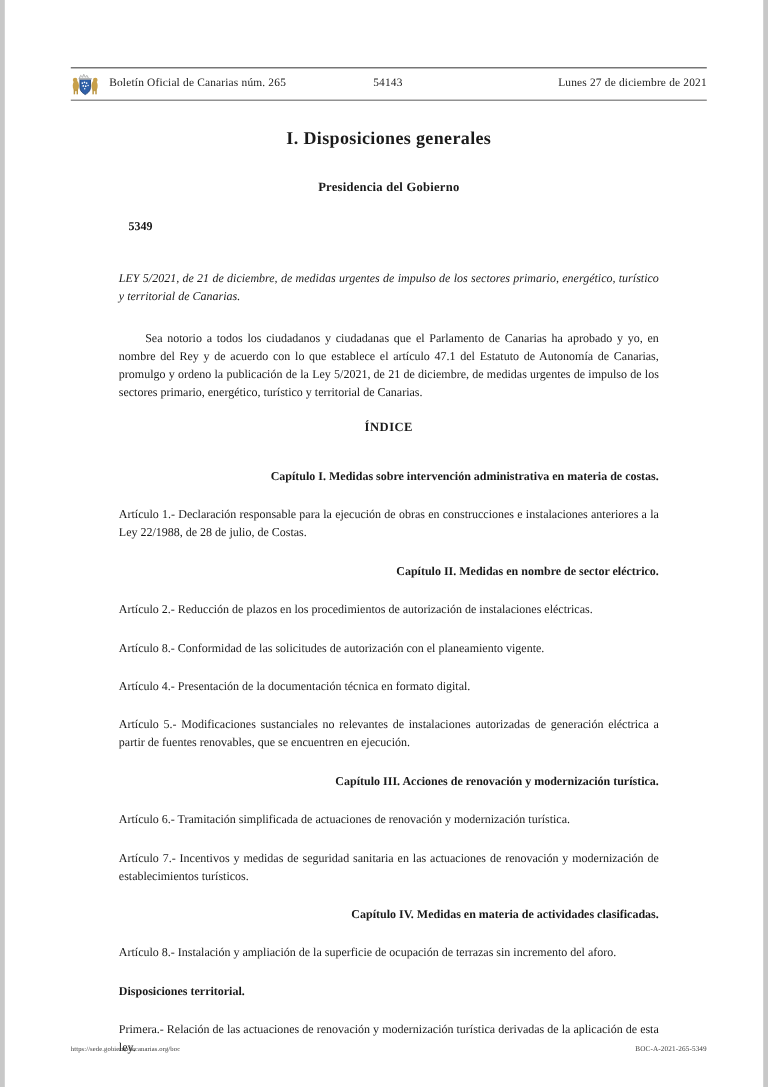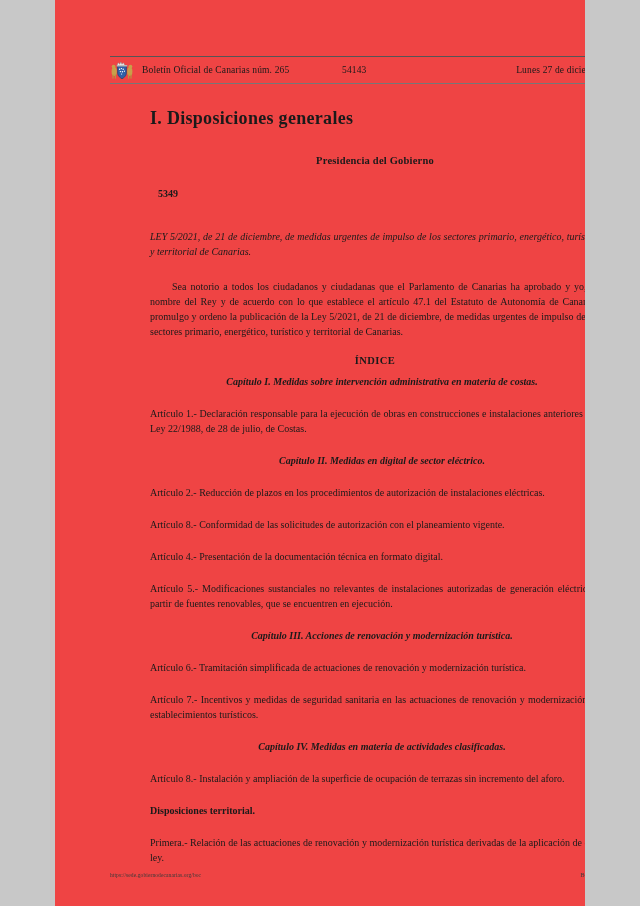--- a/index.html
+++ b/index.html
@@ -2,23 +2,23 @@
 <html><head>
 <meta charset="utf-8">
 <style>
   html, body {
     margin: 0;
     padding: 0;
     background: #c8c8c8;
   }
   .page {
     position: relative;
-    width: 530px;
+    width: 632px;
     height: 906px;
-    background: #ef4444;
+    background: #ffffff;
     margin: 0 auto;
     overflow: hidden;
     font-family: "Liberation Serif", "DejaVu Serif", serif;
     color: #1a1a1a;
   }
 
   
   .header-wrap {
     position: absolute;
     left: 55px;
@@ -44,42 +44,42 @@
     position: relative;
     margin-right: 8px;
   }
   .header-title {
     font-size: 9.5px;
     letter-spacing: .15px;
     white-space: nowrap;
   }
   .header-page {
     position: absolute;
-    left: 232px;
+    left: 252px;
     font-size: 9.5px;
     letter-spacing: .15px;
   }
   .header-date {
     position: absolute;
     right: 0;
     font-size: 9.5px;
     letter-spacing: .15px;
     white-space: nowrap;
   }
 
   
   .content {
     position: absolute;
     left: 95px;
     top: 108px;
     width: 450px;
   }
   .doc-title {
-    text-align: left;
-    font-size: 18px;
+    text-align: center;
+    font-size: 15px;
     font-weight: bold;
     letter-spacing: .3px;
     margin: 0 0 26px 0;
   }
   .doc-subtitle {
     text-align: center;
     font-size: 10.5px;
     font-weight: bold;
     letter-spacing: .2px;
     margin: 0 0 22px 0;
@@ -108,29 +108,28 @@
     line-height: 1.5;
     text-align: justify;
     margin: 0 0 16px 0;
     text-indent: 22px;
   }
   .index-head {
     text-align: center;
     font-size: 10.5px;
     font-weight: bold;
     letter-spacing: .4px;
-    margin: 0 0 8px 0;
+    margin: 0 0 28px 0;
   }
   .chapter {
     font-size: 10px;
     font-weight: bold;
     line-height: 1.5;
     margin: 0 0 17px 14px;
-    text-align: center;
-    font-style: italic;
+    text-align: right;
   }
   .article {
     font-size: 10px;
     line-height: 1.5;
     text-align: justify;
     margin: 0 0 17px 0;
   }
   .section-head {
     font-size: 10px;
     font-weight: bold;
@@ -207,21 +206,21 @@
       <div class="law-text">LEY 5/2021, de 21 de diciembre, de medidas urgentes de impulso de los sectores primario, energético, turístico y territorial de Canarias.</div>
     </div>
 
     <p class="body-par">Sea notorio a todos los ciudadanos y ciudadanas que el Parlamento de Canarias ha aprobado y yo, en nombre del Rey y de acuerdo con lo que establece el artículo 47.1 del Estatuto de Autonomía de Canarias, promulgo y ordeno la publicación de la Ley 5/2021, de 21 de diciembre, de medidas urgentes de impulso de los sectores primario, energético, turístico y territorial de Canarias.</p>
 
     <div class="index-head">ÍNDICE</div>
 
     <div id="index-entries">
         <div class="chapter">Capítulo I. Medidas sobre intervención administrativa en materia de costas.</div>
         <div class="article">Artículo 1.- Declaración responsable para la ejecución de obras en construcciones e instalaciones anteriores a la Ley 22/1988, de 28 de julio, de Costas.</div>
-        <div class="chapter">Capítulo II. Medidas en digital de sector eléctrico.</div>
+        <div class="chapter">Capítulo II. Medidas en nombre de sector eléctrico.</div>
         <div class="article">Artículo 2.- Reducción de plazos en los procedimientos de autorización de instalaciones eléctricas.</div>
         <div class="article">Artículo 8.- Conformidad de las solicitudes de autorización con el planeamiento vigente.</div>
         <div class="article">Artículo 4.- Presentación de la documentación técnica en formato digital.</div>
         <div class="article">Artículo 5.- Modificaciones sustanciales no relevantes de instalaciones autorizadas de generación eléctrica a partir de fuentes renovables, que se encuentren en ejecución.</div>
         <div class="chapter">Capítulo III. Acciones de renovación y modernización turística.</div>
         <div class="article">Artículo 6.- Tramitación simplificada de actuaciones de renovación y modernización turística.</div>
         <div class="article">Artículo 7.- Incentivos y medidas de seguridad sanitaria en las actuaciones de renovación y modernización de establecimientos turísticos.</div>
         <div class="chapter">Capítulo IV. Medidas en materia de actividades clasificadas.</div>
         <div class="article">Artículo 8.- Instalación y ampliación de la superficie de ocupación de terrazas sin incremento del aforo.</div>
         <div class="section-head">Disposiciones territorial.</div>

